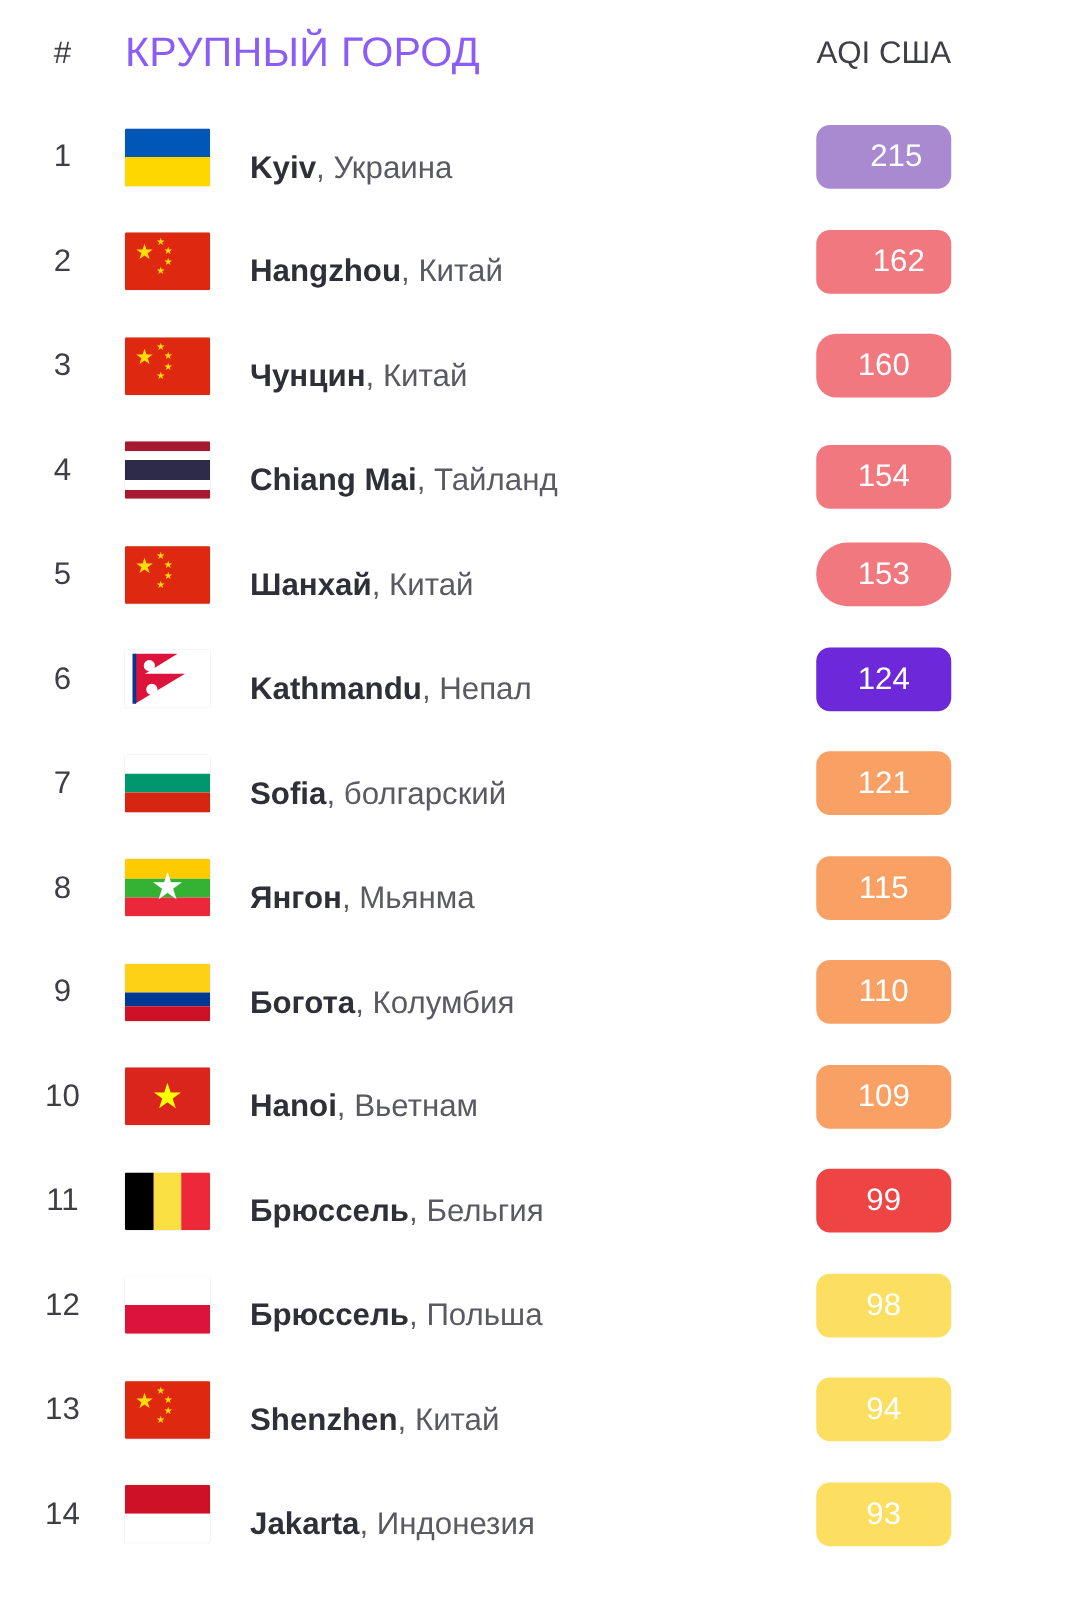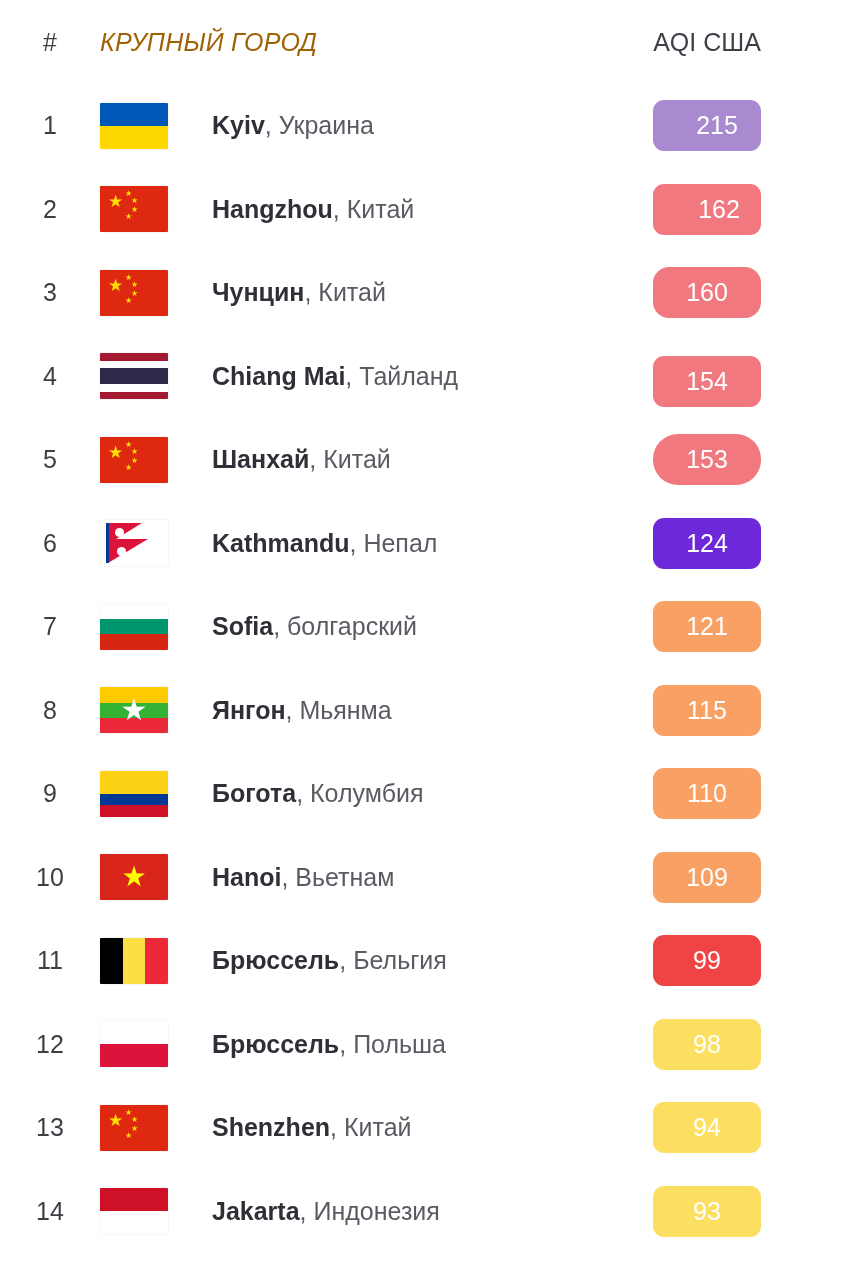--- a/index.html
+++ b/index.html
@@ -26,25 +26,24 @@
   }
   .hdr .col-rank {
     width: 100px;
     text-align: center;
     font-size: 25px;
     color: #3e3e47;
     font-weight: 400;
   }
   .hdr .col-city {
     flex: 1;
-    font-size: 25px;
-    color: #a16207;
+    font-size: 33px;
+    color: #8b5cf6;
     letter-spacing: .2px;
     padding-left: 0px;
-    font-style: italic;
   }
   .hdr .col-aqi {
     width: 220px;
     text-align: center;
     font-size: 25px;
     color: #3e3e47;
   }
 
   
   .row {
@@ -56,22 +55,22 @@
   .rank {
     width: 100px;
     text-align: center;
     font-size: 25px;
     color: #3e3e47;
     font-weight: 400;
   }
   .city-cell {
     flex: 1;
     display: flex;
-    align-items: center;
-    gap: 16px;
+    align-items: flex-end;
+    gap: 4px;
   }
   .flag {
     width: 68px;
     height: 46px;
     flex: 0 0 68px;
     position: relative;
     overflow: hidden;
     border-radius: 1px;
     box-shadow: 0 0 0 0.5px rgba(0,0,0,.07);
   }

